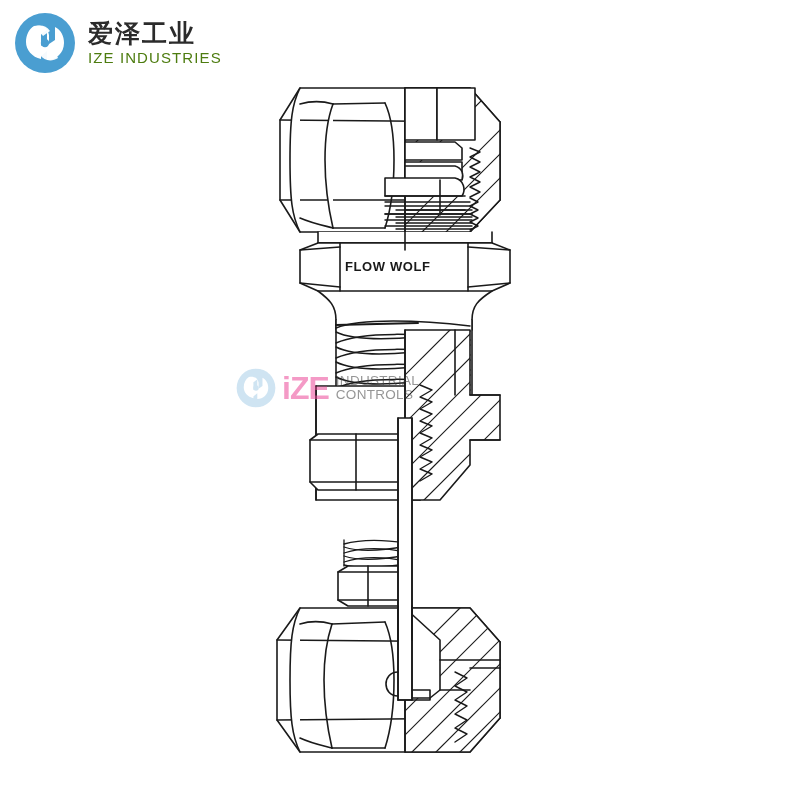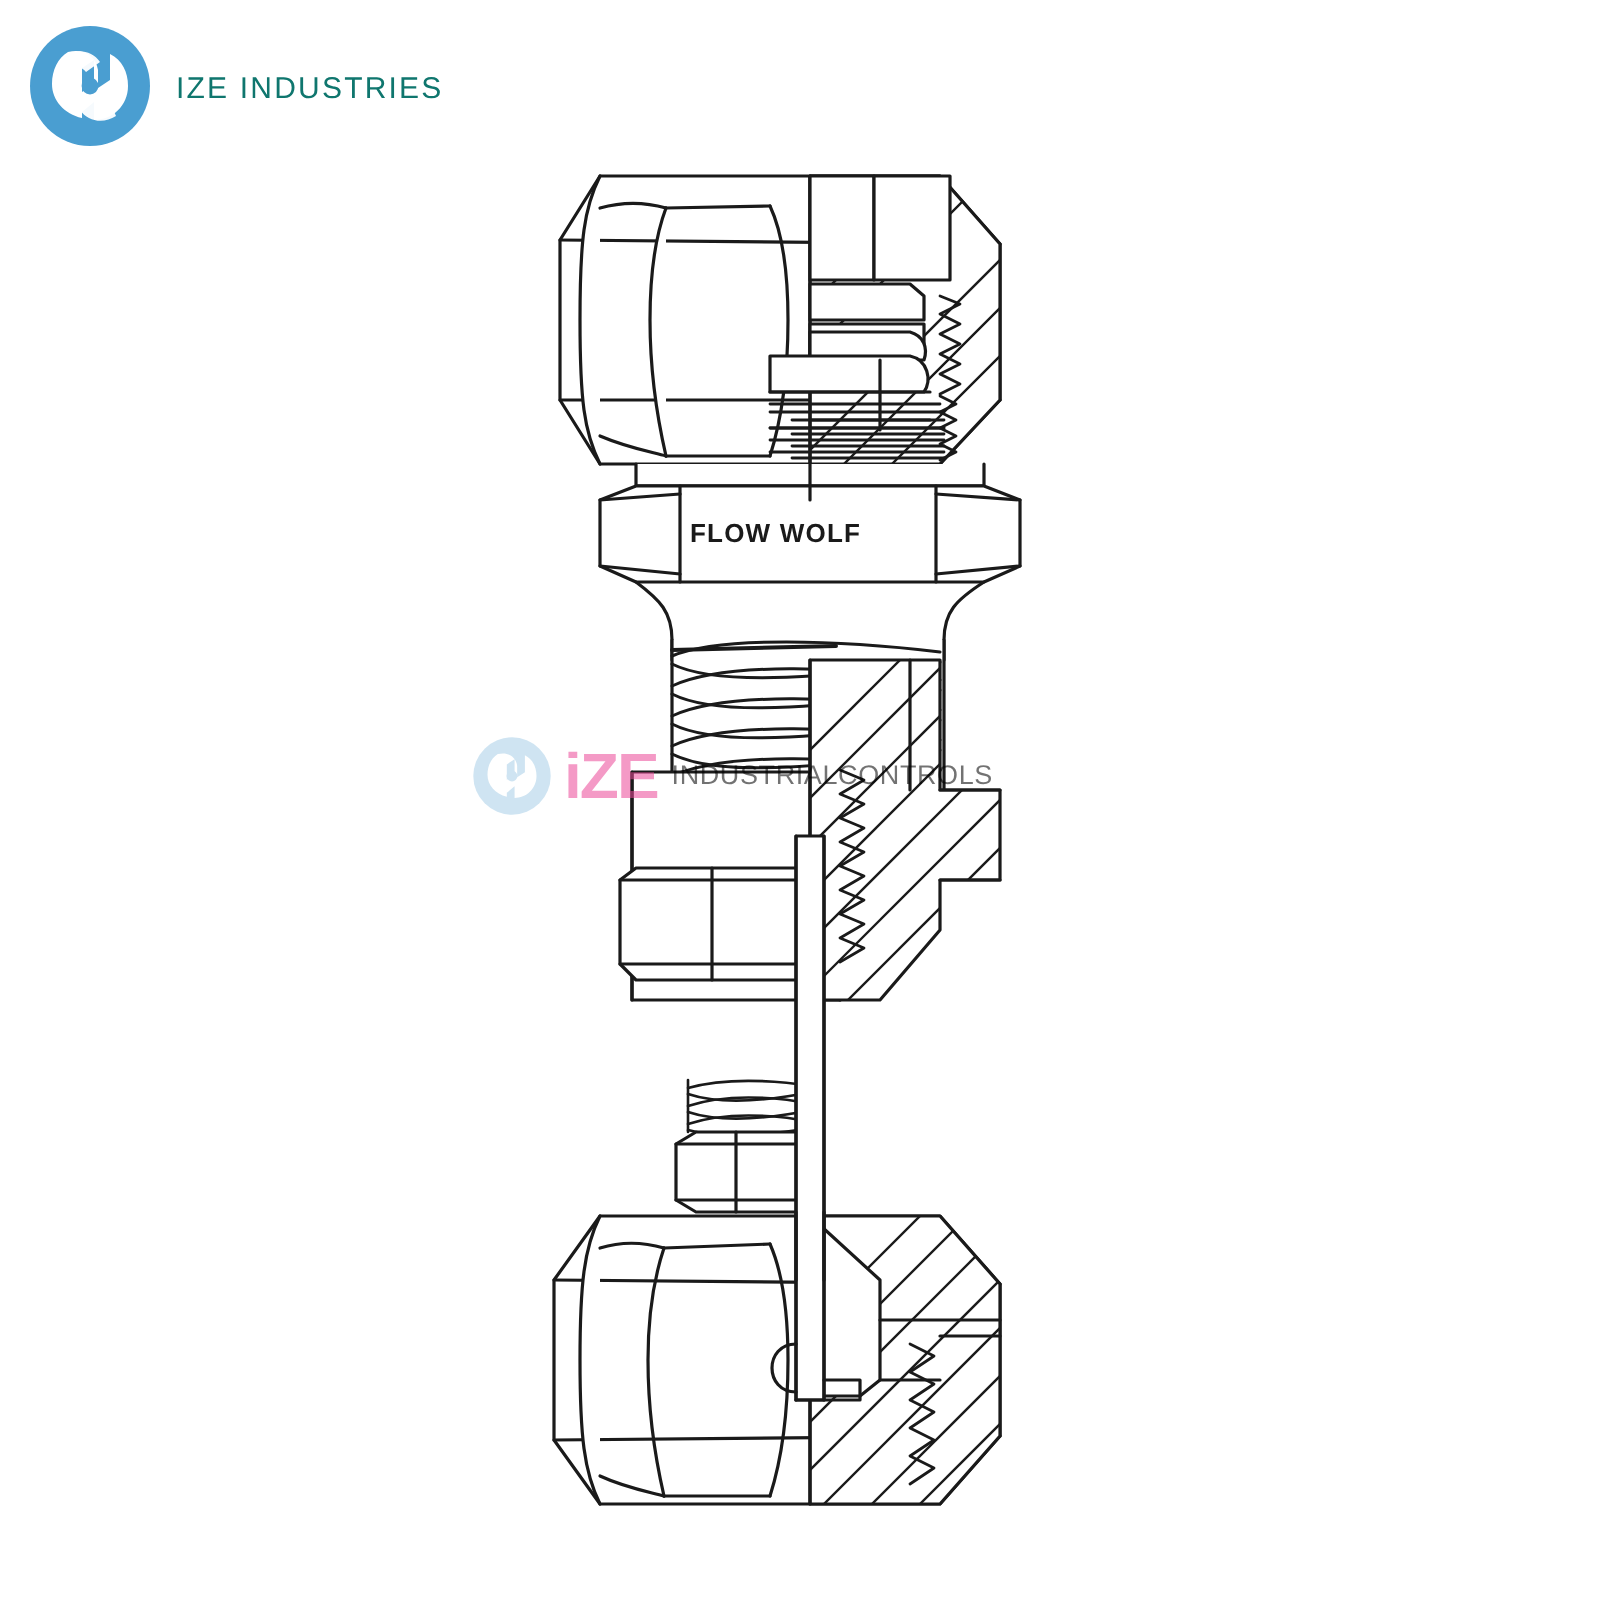--- a/index.html
+++ b/index.html
@@ -22,40 +22,40 @@
     width:62px;height:62px;border-radius:50%;
     position:relative;flex:0 0 auto;
   }
   .brand-text{display:flex;flex-direction:column;justify-content:center;}
   .brand-cn{
     font-size:25px;font-weight:bold;color:#2b2b2b;
     letter-spacing:2px;line-height:1.05;
     font-family:"DejaVu Sans",sans-serif;
   }
   .brand-en{
-    font-size:15px;color:#0f766e;letter-spacing:1.1px;
+    font-size:15px;color:#4d7c0f;letter-spacing:1.1px;
     margin-top:2px;line-height:1;
     font-family:"Liberation Sans",sans-serif;
   }
 
   
   .watermark{
     position:absolute;left:236px;top:368px;
     display:flex;align-items:center;gap:6px;
     opacity:.55;pointer-events:none;
   }
   .wm-mark{width:40px;height:40px;border-radius:50%;position:relative;flex:0 0 auto;}
   .wm-ize{
     font-size:32px;font-weight:bold;color:#ec4899;
     letter-spacing:-1px;line-height:1;
     font-family:"Liberation Sans",sans-serif;
   }
   .wm-sub{
-    display:flex;justify-content:center;
-    font-size:13.5px;color:#000000;line-height:1.05;letter-spacing:.3px;
+    display:flex;flex-direction:column;justify-content:center;
+    font-size:13.5px;color:#404040;line-height:1.05;letter-spacing:.3px;
     margin-left:1px;
     font-family:"Liberation Sans",sans-serif;
   }
 
   
   .drawing{position:absolute;left:0;top:0;width:800px;height:696px;}
   .flowlabel{
     position:absolute;left:345px;top:259px;
     font-size:13px;font-weight:bold;color:#1a1a1a;
     letter-spacing:.6px;
@@ -75,20 +75,21 @@
         <path d="M20 14 C28 12 34 16 35 23 L35 32 L41 28 L41 15 C47 18 50 24 50 31
                  C50 41 42 48 33 48 L33 39 L27 44 L27 47 C18 45 12 38 12 30
                  C12 23 15 17 20 14 Z
                  M27 22 L27 34 L33 30 L33 18 Z" fill="#ffffff"></path>
         <path d="M18 16 C24 12 32 13 36 19 L29 24 C27 21 23 21 21 23 Z" fill="#ffffff" opacity="0.95"></path>
         <path d="M44 46 C38 50 30 49 26 43 L33 38 C35 41 39 41 41 39 Z" fill="#ffffff" opacity="0.95"></path>
         <circle cx="31" cy="31" r="4.2" fill="#4a9ed1"></circle>
       </svg>
     </div>
     <div class="brand-text">
+      <div class="brand-cn">爱泽工业</div>
       <div class="brand-en">IZE INDUSTRIES</div>
     </div>
   </div>
 
   <div class="drawing">
     <svg width="800" height="800" viewBox="0 0 800 800" xmlns="http://www.w3.org/2000/svg">
       <g fill="none" stroke="#1a1a1a" stroke-width="1.6" stroke-linejoin="round" stroke-linecap="round">
 
         <g>
           <path d="M280 120 L300 88 L470 88 L500 122 L500 200 L470 232 L300 232 L280 200 Z" fill="#fff"></path>

